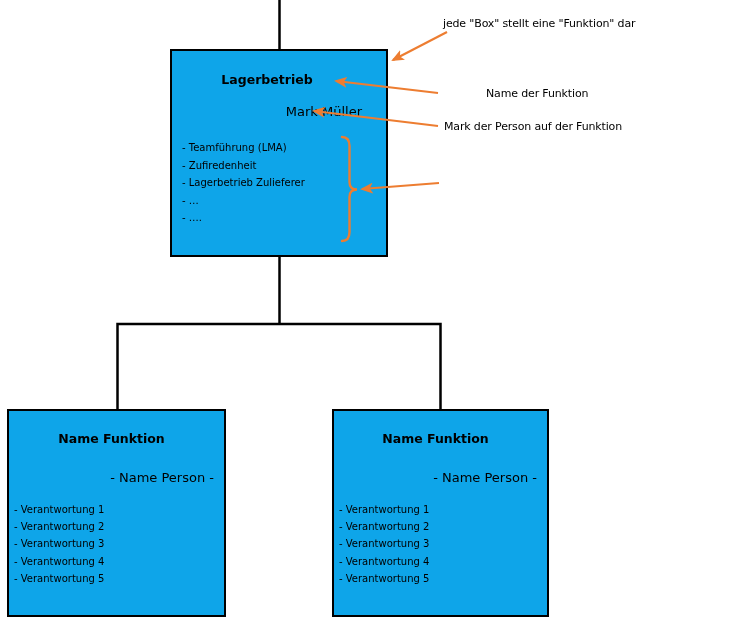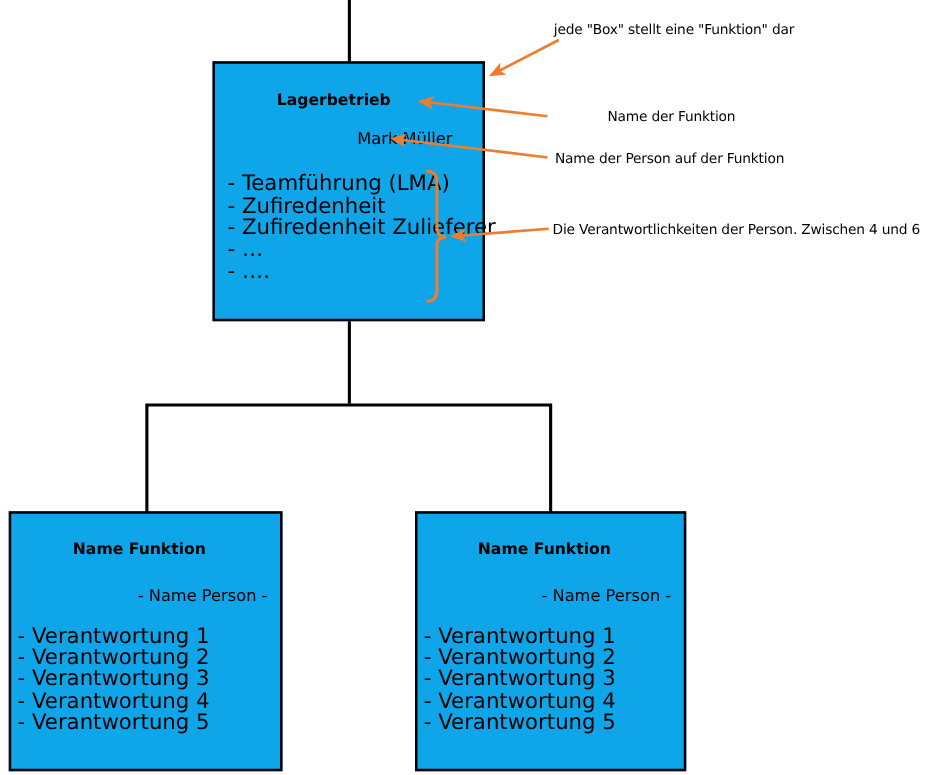--- a/index.html
+++ b/index.html
@@ -52,21 +52,21 @@
     text-align: right;
     font-size: 13px;
     white-space: nowrap;
   }
   .box-left .box-person, .box-right .box-person { right: 10px; top: 59px; }
 
   .resp-list {
     position: absolute;
     left: 10px;
     top: 88px;
-    font-size: 17px;
+    font-size: 10px;
     line-height: 17.6px;
     white-space: nowrap;
   }
   .box-left .resp-list, .box-right .resp-list { left: 5px; top: 90px; line-height: 17.2px; }
   .resp-item { display: block; }
 
   .annot {
     position: absolute;
     font-size: 11px;
     letter-spacing: -0.15px;
@@ -83,21 +83,21 @@
 <body>
 
 <div id="stage">
 
   <div class="func-box box-top">
     <div class="box-title">Lagerbetrieb</div>
     <div class="box-person">Mark Müller</div>
     <div class="resp-list">
       <span class="resp-item">- Teamführung (LMA)</span>
       <span class="resp-item">- Zufiredenheit</span>
-      <span class="resp-item">- Zufiredenheit Zulieferer</span>
+      <span class="resp-item">- Lagerbetrieb Zulieferer</span>
       <span class="resp-item">- …</span>
       <span class="resp-item">- ….</span>
     </div>
   </div>
 
   <div class="func-box box-left">
     <div class="box-title">Name Funktion</div>
     <div class="box-person">- Name Person -</div>
     <div class="resp-list">
       <span class="resp-item">- Verantwortung 1</span>
@@ -115,22 +115,21 @@
       <span class="resp-item">- Verantwortung 1</span>
       <span class="resp-item">- Verantwortung 2</span>
       <span class="resp-item">- Verantwortung 3</span>
       <span class="resp-item">- Verantwortung 4</span>
       <span class="resp-item">- Verantwortung 5</span>
     </div>
   </div>
 
   <div class="annot annot-1">jede "Box" stellt eine "Funktion" dar</div>
   <div class="annot annot-2">Name der Funktion</div>
-  <div class="annot annot-3">Name der Person auf der Funktion</div>
-  <div class="annot annot-4">Die Verantwortlichkeiten der Person. Zwischen 4 und 6</div>
+  <div class="annot annot-3">Mark der Person auf der Funktion</div>
 
   <svg id="overlay" viewBox="0 0 749 620" xmlns="http://www.w3.org/2000/svg">
     <defs>
       <marker id="ah" markerUnits="userSpaceOnUse" markerWidth="13" markerHeight="11" refX="11" refY="5.5" orient="auto">
         <path d="M0,0 L13,5.5 L0,11 L3.2,5.5 Z" fill="#ED7D31"></path>
       </marker>
     </defs>
 
     <path d="M279.5 0 V49" fill="none" stroke-width="2.5" stroke="#000000"></path>
     <path d="M279.5 257 V323" fill="none" stroke-width="2.5" stroke="#000000"></path>

